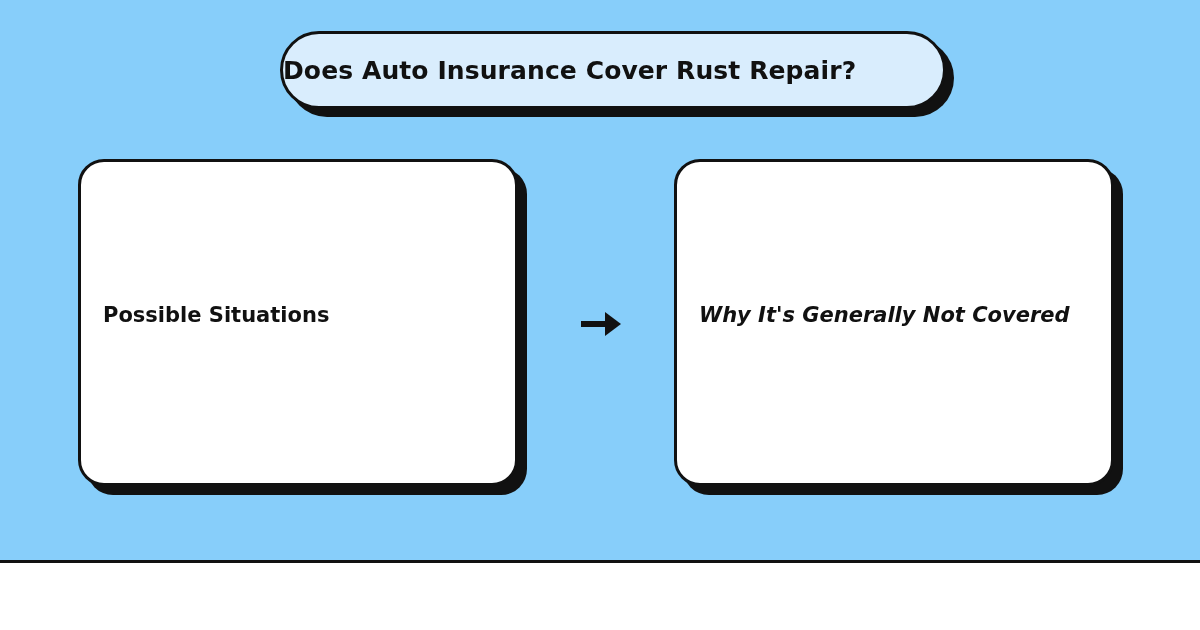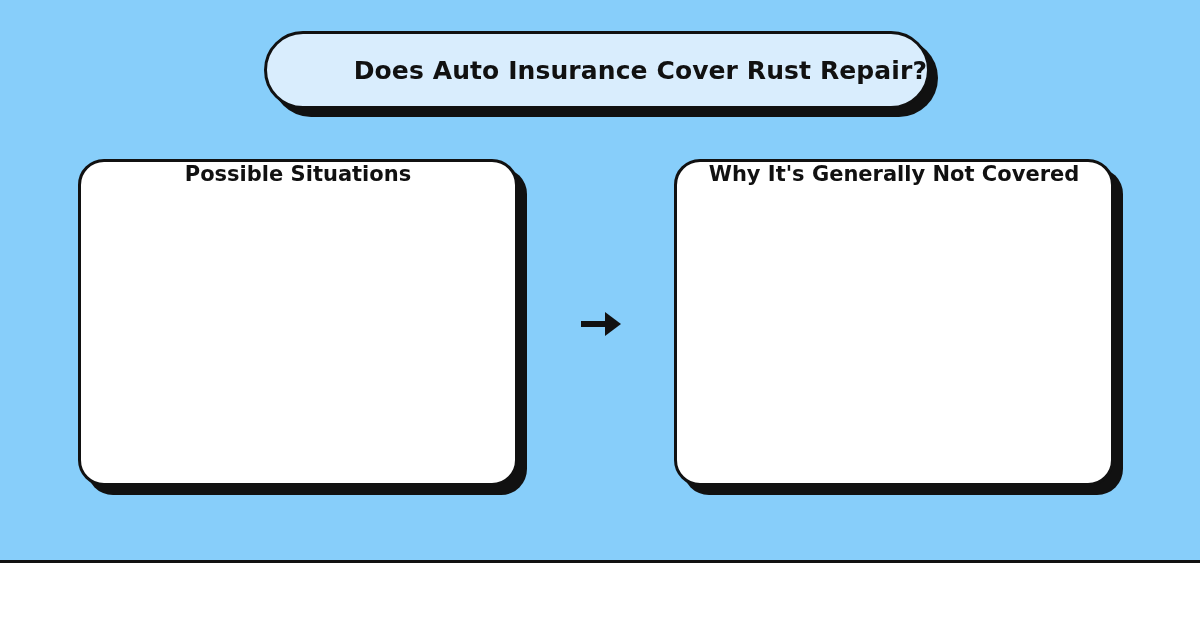--- a/index.html
+++ b/index.html
@@ -31,31 +31,31 @@
     position: absolute;
     left: 0;
     top: 560px;
     width: 1200px;
     height: 3px;
     background: #111111;
   }
   
   .title-pill {
     position: absolute;
-    left: 264px;
+    left: 280px;
     top: 31px;
     width: 666px;
     height: 78px;
     background: #d9edfd;
     border: 3px solid #111111;
     border-radius: 40px;
     box-shadow: 8px 8px 0 #111111;
     display: flex;
     align-items: center;
-    justify-content: flex-end;
+    justify-content: flex-start;
     box-sizing: border-box;
   }
   .title-text {
     font-size: 25px;
     font-weight: bold;
     color: #111111;
     letter-spacing: 0.1px;
     text-align: center;
   }
   
@@ -71,31 +71,32 @@
     left: 78px;
     top: 159px;
     width: 440px;
     height: 327px;
   }
   .card-right {
     left: 674px;
     top: 159px;
     width: 440px;
     height: 327px;
+    font-style: italic;
   }
   .card-inner {
     position: absolute;
     left: 0;
     top: 0;
     width: 100%;
     height: 100%;
     padding: 0 22px;
     box-sizing: border-box;
     display: flex;
-    flex-direction: row;
+    flex-direction: column;
     justify-content: center;
   }
   .card-title {
     font-size: 21px;
     font-weight: bold;
     color: #111111;
     margin-bottom: 14px;
     line-height: 1.2;
   }
   .card-body {

